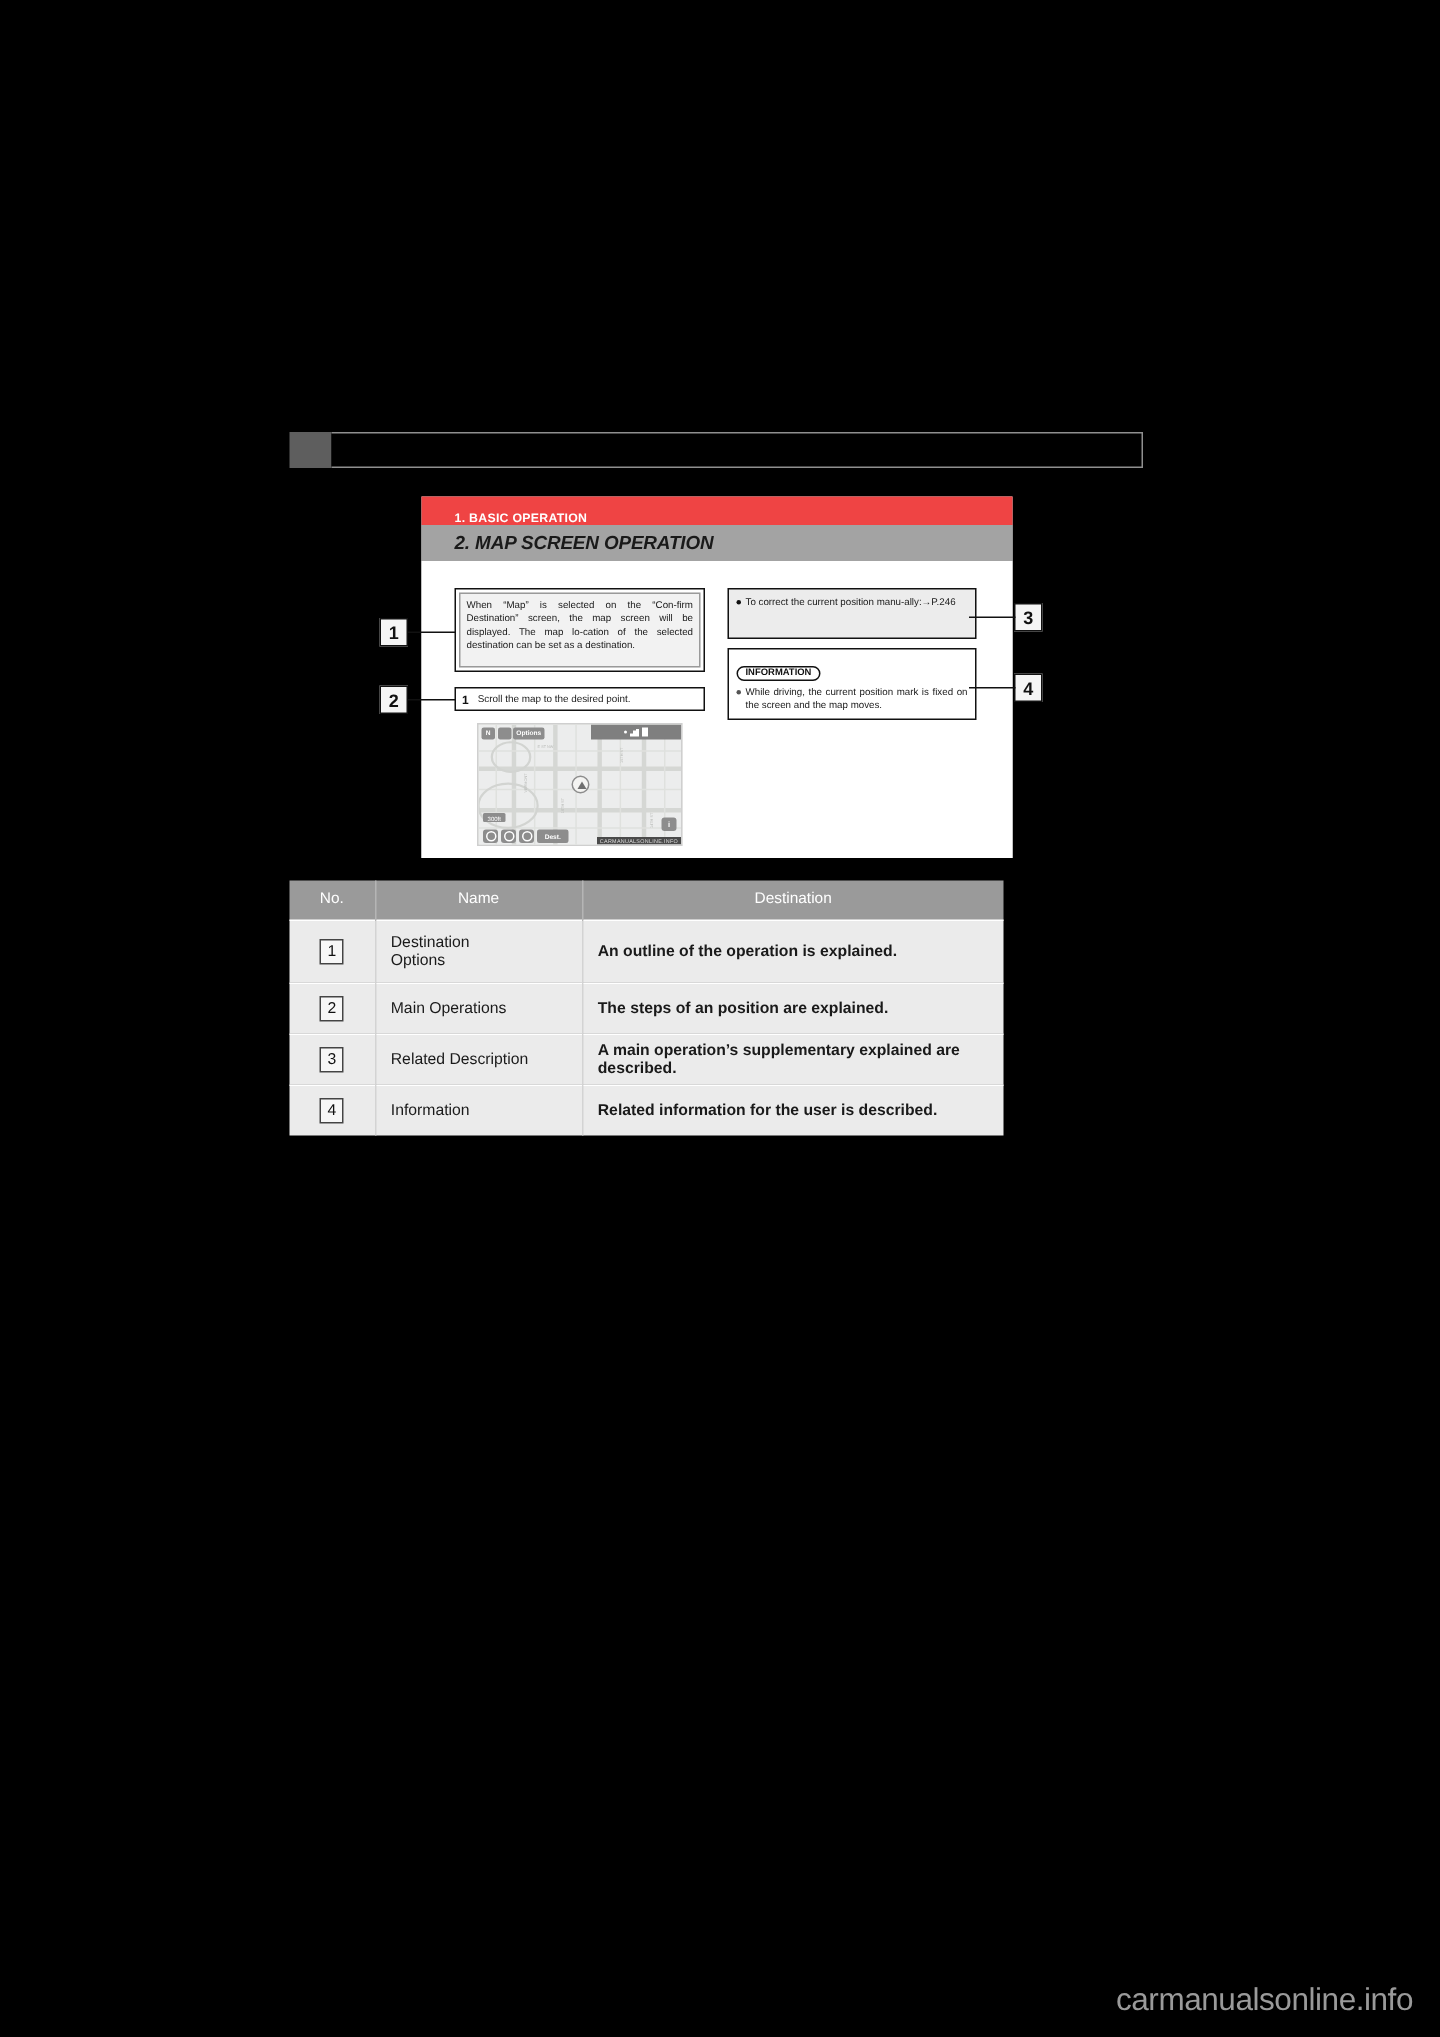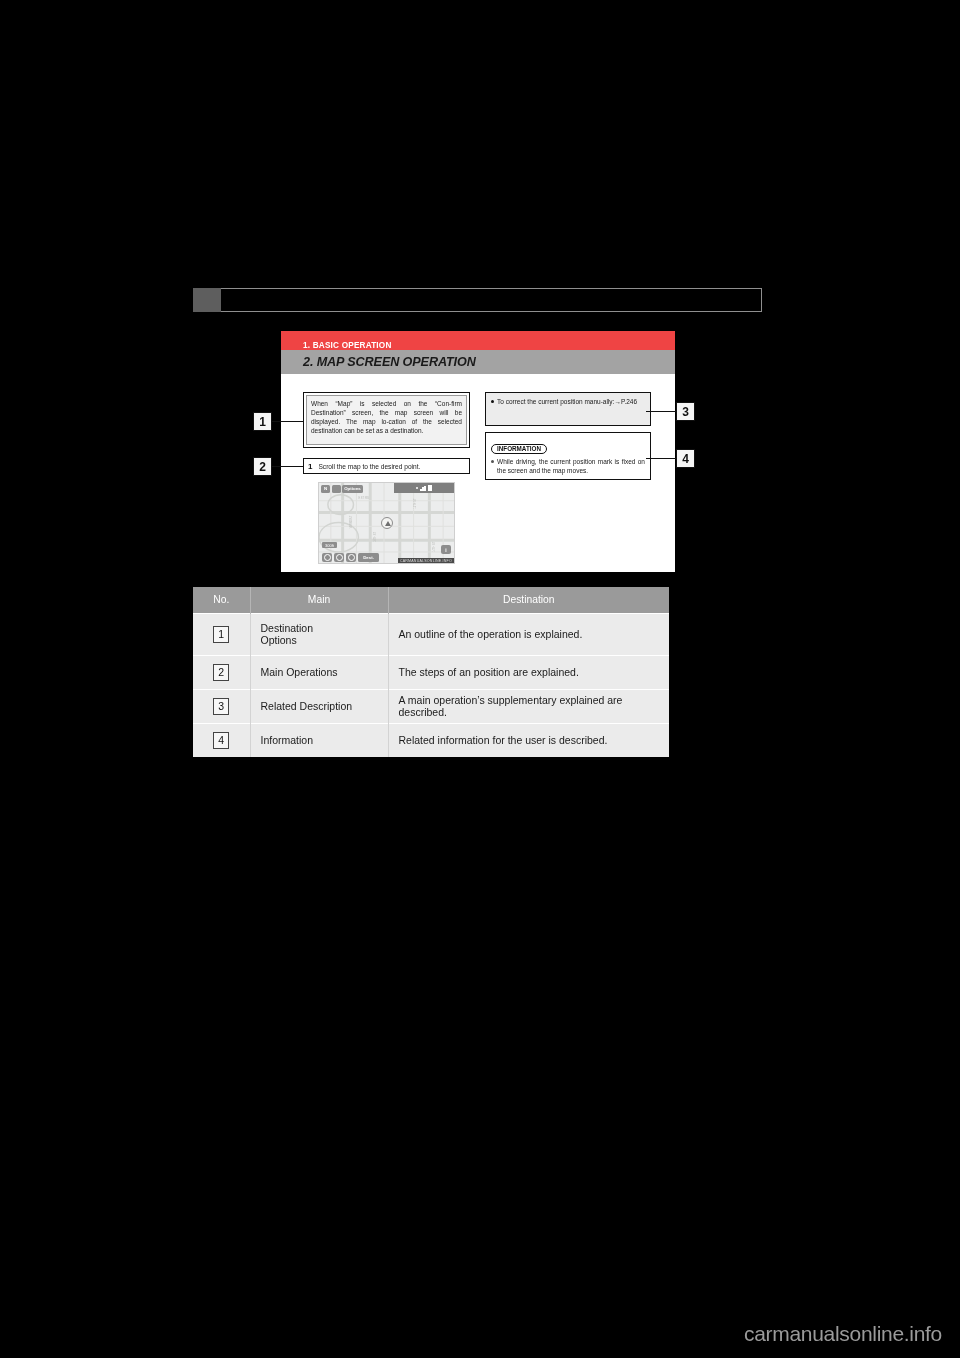--- a/index.html
+++ b/index.html
@@ -322,21 +322,21 @@
   .legend-table th:last-child { border-right: none; }
   .legend-table td {
     background: #ebebeb;
     color: #1a1a1a;
     height: 34px;
     padding: 4px 10px;
     border-top: 1.5px solid #ffffff;
     border-right: 1px solid #d3d3d3;
     vertical-align: middle;
   }
-  .legend-table td:last-child { border-right: none; }
+  .legend-table td:last-child { border-right: none; font-weight: bold; }
   .col-no { width: 57px; text-align: center; }
   .col-name { width: 138px; }
   .num-box {
     display: inline-flex;
     align-items: center; justify-content: center;
     width: 16px; height: 17px;
     border: 1.3px solid #444;
     background: #f7f7f7;
     font-size: 10.5px;
     color: #111;
@@ -480,21 +480,21 @@
   <div class="callout" style="left:676px; top:402px;">3</div>
   <div class="leader" style="left:646px; top:411px; width:31px;"></div>
 
   <div class="callout" style="left:676px; top:449px;">4</div>
   <div class="leader" style="left:646px; top:458px; width:31px;"></div>
 
   <table class="legend-table">
     <thead>
       <tr>
         <th class="col-no">No.</th>
-        <th class="col-name">Main</th>
+        <th class="col-name">Name</th>
         <th>Destination</th>
       </tr>
     </thead>
     <tbody>
       <tr class="row-tall">
         <td class="col-no">
           <span class="num-box">1</span>
         </td>
         <td class="col-name">
           <div>Destination</div>

